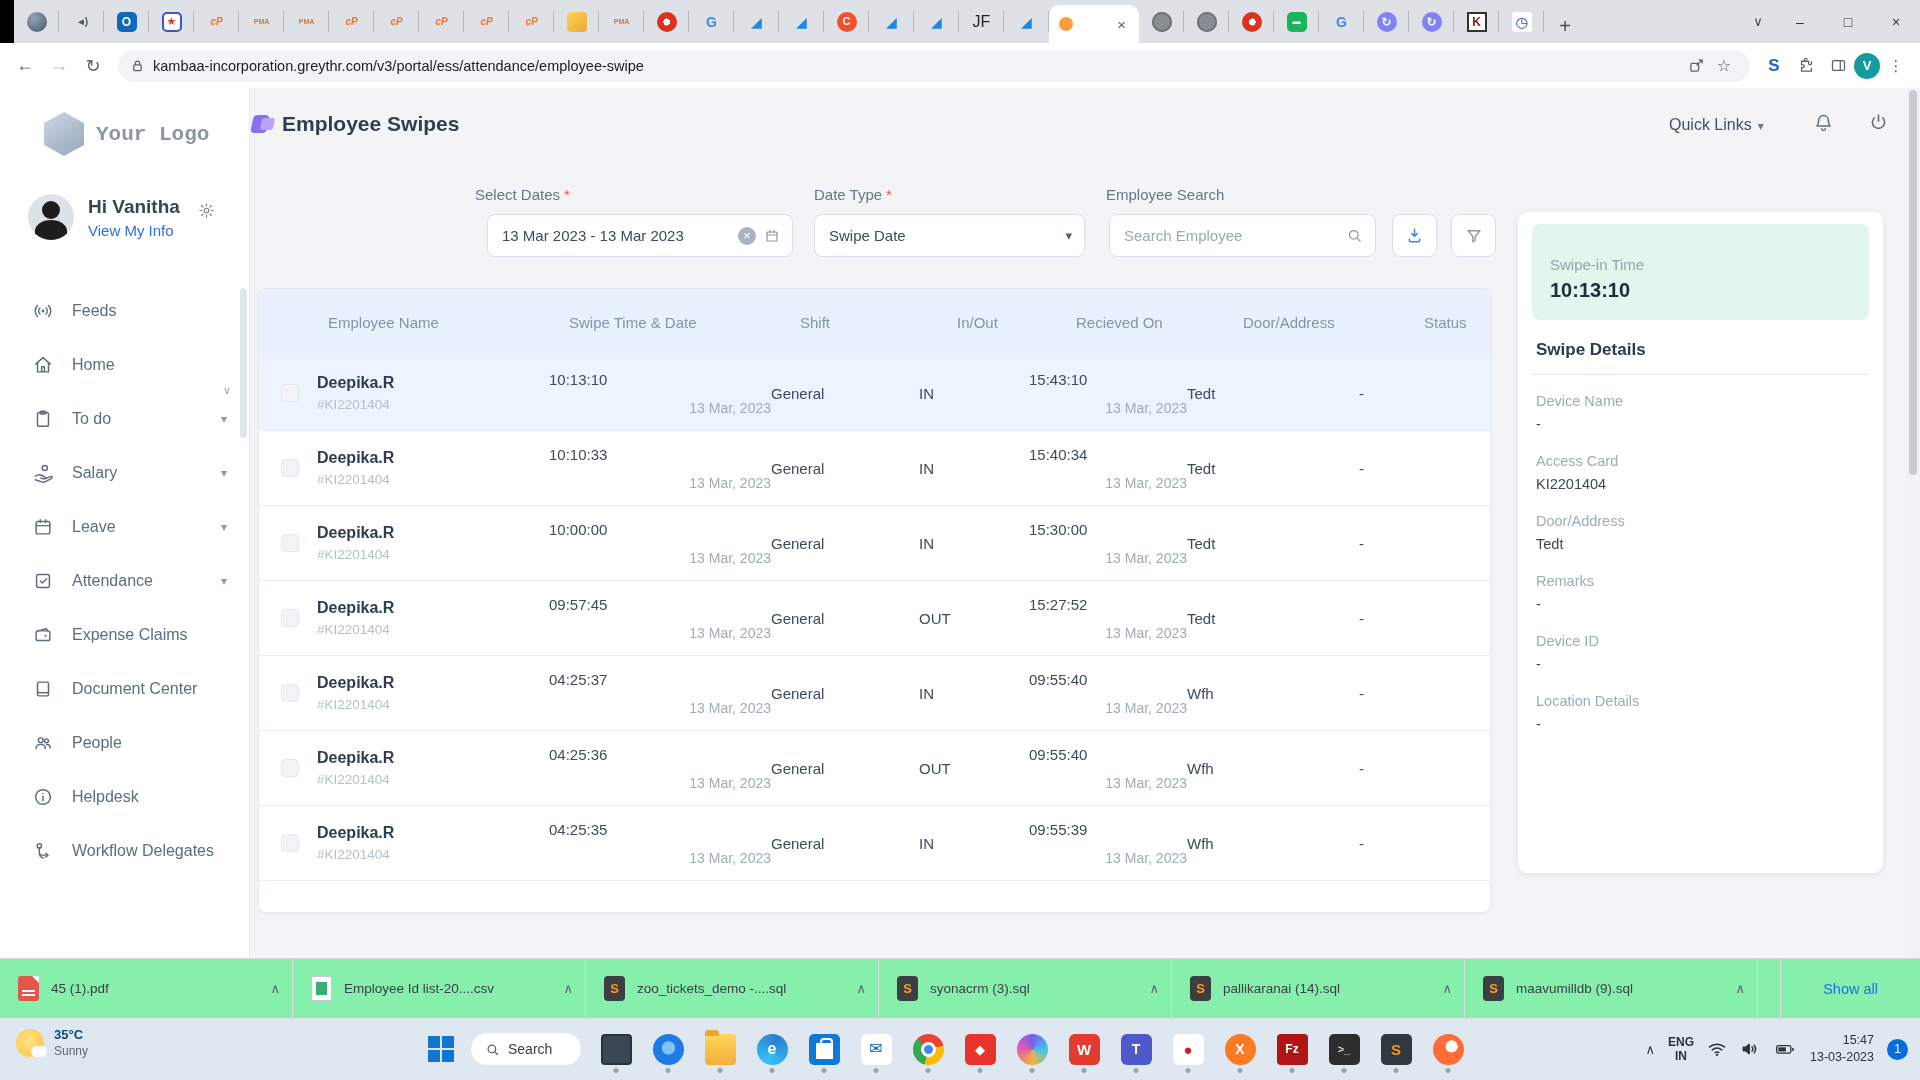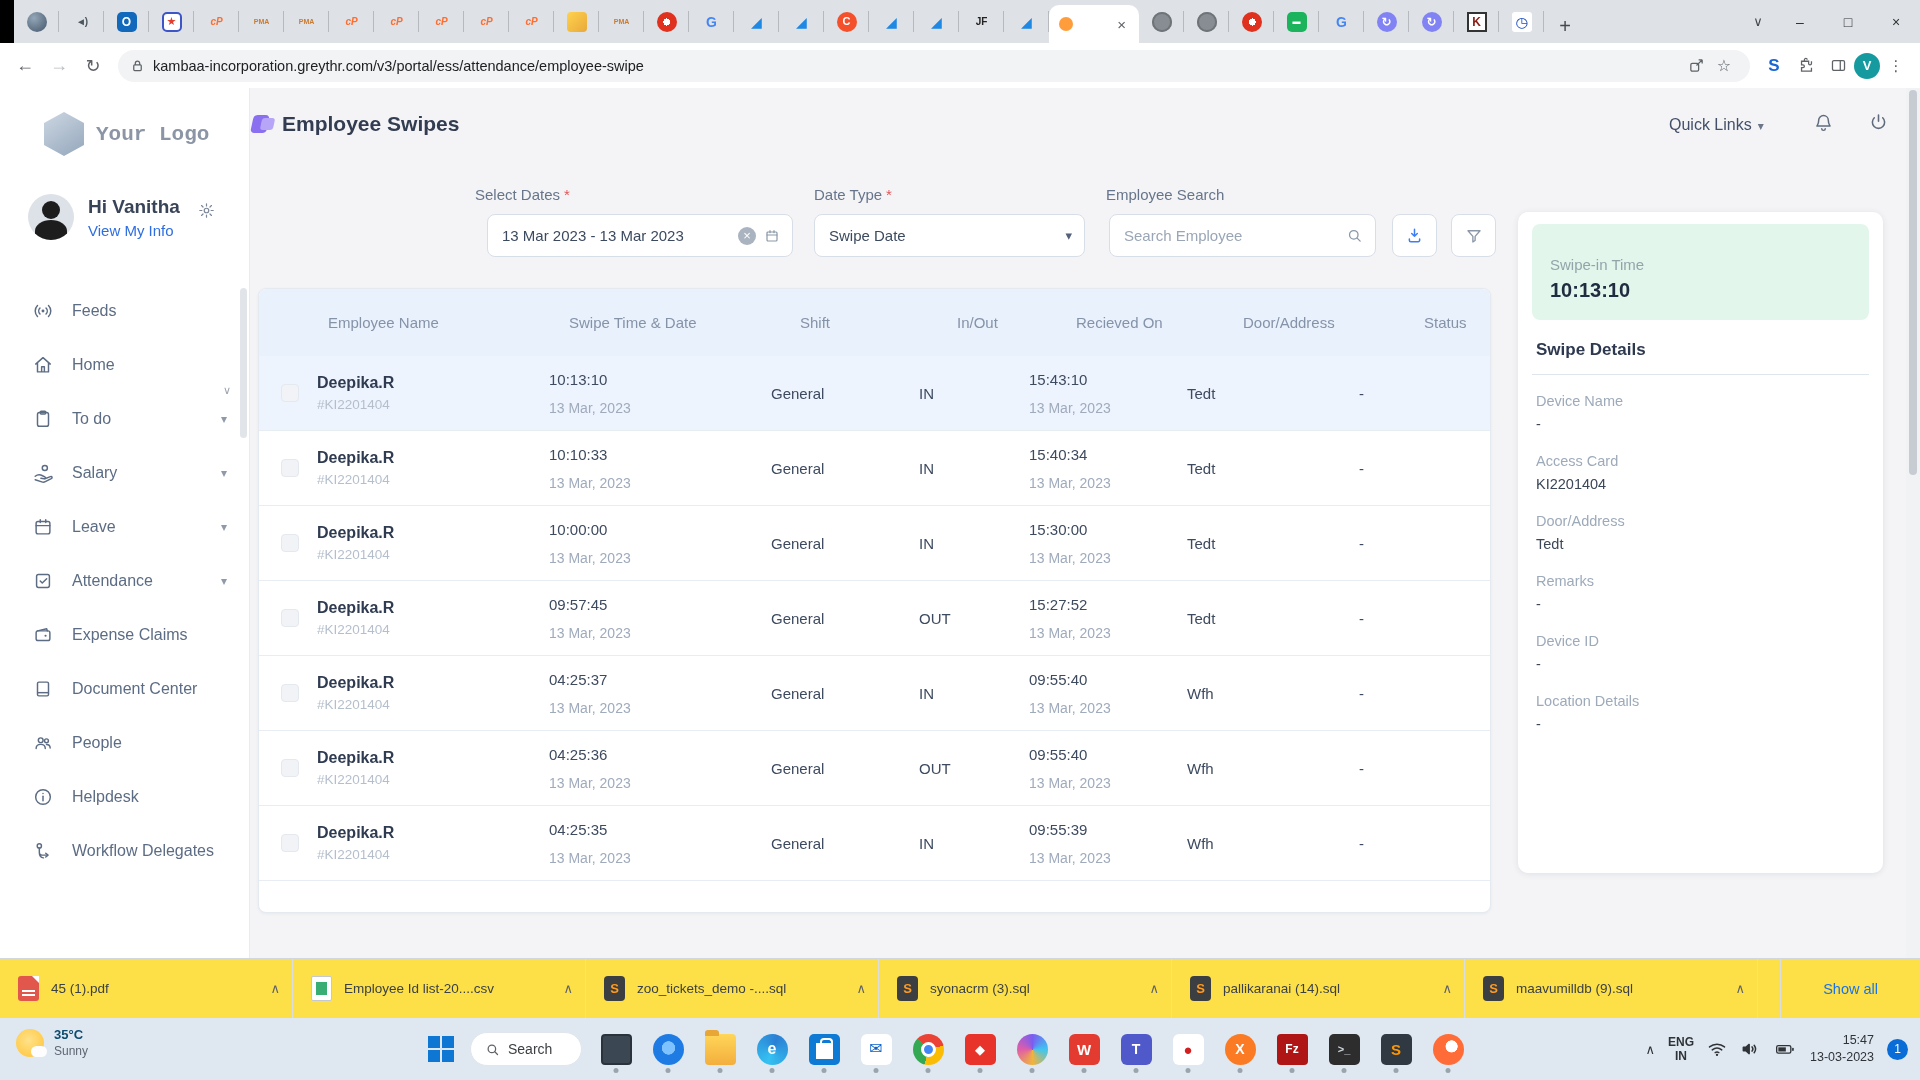--- a/index.html
+++ b/index.html
@@ -92,37 +92,37 @@
   .card { position:absolute; left:8px; top:200px; width:1233px; height:625px; background:#fff; border:1px solid #e5eaf1; border-radius:8px; overflow:hidden; box-shadow:0 1px 3px rgba(40,60,90,.06); }
   .thead, .trow { display:grid; grid-template-columns:58px 232px 222px 148px 110px 158px 172px 1fr; align-items:center; }
   .thead { height:67px; background:#e9f1fc; color:#8593a9; font-size:15px;gap:9px; }
   .thead > div { padding-left:2px; }
   .trow { height:75px; border-bottom:1px solid #e8edf4; cursor:pointer; background:#fff; }
   .trow.selected { background:#edf4fe; }
   .checkbox { width:18px; height:18px; margin-left:22px; border-radius:4px; background:#f1f3f7; border:1px solid #e4e8ef; display:block; }
   .rname { font-size:16px; font-weight:700; color:#2f3b51; }
   .rid { font-size:13.5px; color:#b5bfcc; margin-top:5px; }
   .cmain { font-size:15px; color:#3d4a5f; }
-  .csub { font-size:14px; color:#9fabbc; margin-top:12px; }
+  .csub { font-size:14px; color:#9fabbc; margin-top:12px;text-align:right; }
 
   
   .panel { position:absolute; left:1268px; top:124px; width:365px; height:661px; background:#fff; border-radius:10px; box-shadow:0 1px 6px rgba(40,60,90,.10); padding:12px 14px; }
   .greencard { background:#e3f6ec; border-radius:8px; padding:16px 18px 18px; }
   .fpr-row { display:flex; align-items:center; gap:16px; }
   .bio-badge { background:#fff; color:#35a571; font-size:15px; padding:8px 20px; border-radius:20px; box-shadow:0 1px 2px rgba(0,0,0,.06); }
   .sw-label { margin-top:16px; font-size:15px; color:#93a5a9; }
   .sw-value { margin-top:6px; font-size:20px; font-weight:700; color:#202c40; }
   .sd-title { margin:20px 4px 0; font-size:17px; font-weight:700; color:#2e3950; }
   .sd-hr { height:1px; background:#dfe5ec; margin:14px 0 18px; }
   .pd { padding:0 4px; margin-bottom:21px; }
   .pdl { font-size:14.5px; color:#9daaba; }
   .pdv { font-size:14.5px; color:#3b4657; margin-top:7px; }
 
   
-  .dlbar { height:60px; background:#fde047; border-top:1px solid #d3d7db; display:flex; align-items:stretch; flex:0 0 auto; }
+  .dlbar { height:60px; background:#86efac; border-top:1px solid #d3d7db; display:flex; align-items:stretch; flex:0 0 auto; }
   .chips { display:flex; }
   .chip { flex:0 0 293px; display:flex; align-items:center; gap:12px; padding:0 12px 0 18px; border-right:1px solid #dadde1; cursor:pointer; }
   .fname { font-size:13.5px; color:#3b4045; white-space:nowrap; overflow:hidden; text-overflow:ellipsis; max-width:190px; }
   .chip .up { margin-left:auto; color:#5f6368; font-size:13px; }
   .fic { width:21px; height:25px; position:relative; flex:0 0 auto; }
   .fic.pdf { background:#e2574c; border-radius:3px; }
   .fic.pdf::after { content:""; position:absolute; top:0; right:0; border-left:7px solid transparent; border-top:7px solid #fff; }
   .fic.pdf::before { content:""; position:absolute; left:4px; bottom:5px; width:13px; height:2px; background:#fff; box-shadow:0 -4px 0 #fff; }
   .fic.csv { background:#fff; border:1.5px solid #c3c9cf; border-radius:2px; }
   .fic.csv::after { content:""; position:absolute; inset:5px 4px; background:linear-gradient(#23a566 2px,transparent 2px) 0 0/100% 4px, #23a566; opacity:.9; }
@@ -223,21 +223,21 @@
       <div class="ptab">
       <span class="fav" style="background: rgb(244, 80, 44); color: rgb(255, 255, 255); border-radius: 50%; font-size: 11px;">C</span>
     </div>
       <div class="ptab">
       <span class="fav" style="color: rgb(30, 136, 229); font-size: 14px;">◢</span>
     </div>
       <div class="ptab">
       <span class="fav" style="color: rgb(30, 136, 229); font-size: 14px;">◢</span>
     </div>
       <div class="ptab">
-      <span class="fav" style="color: rgb(34, 34, 34); font-size: 10px; font-weight: 700;">JF</span>
+      <span class="fav" style="color: rgb(34, 34, 34); font-size: 16px; font-weight: 400;">JF</span>
     </div>
       <div class="ptab">
       <span class="fav" style="color: rgb(30, 136, 229); font-size: 14px;">◢</span>
     </div>
     </div>
   <div class="tab-active">
     <span class="fav-active"></span>
     <span class="tab-close">×</span>
   </div>
   <div class="tabs">

